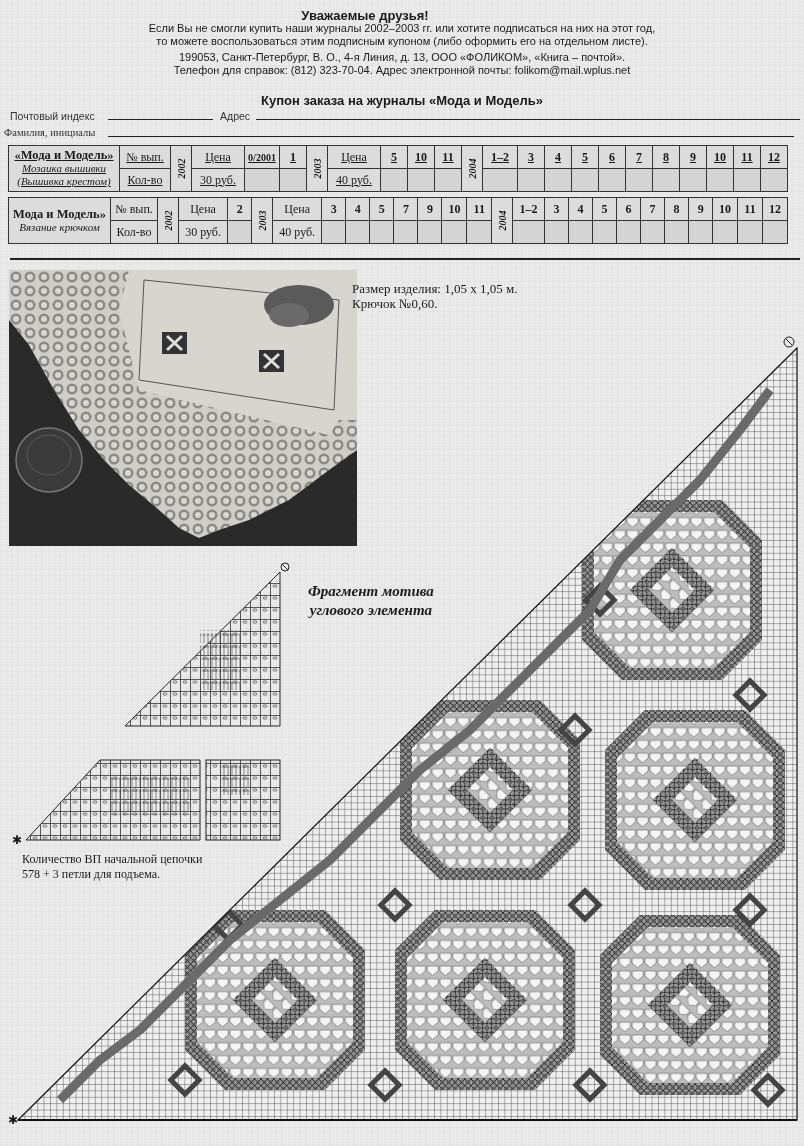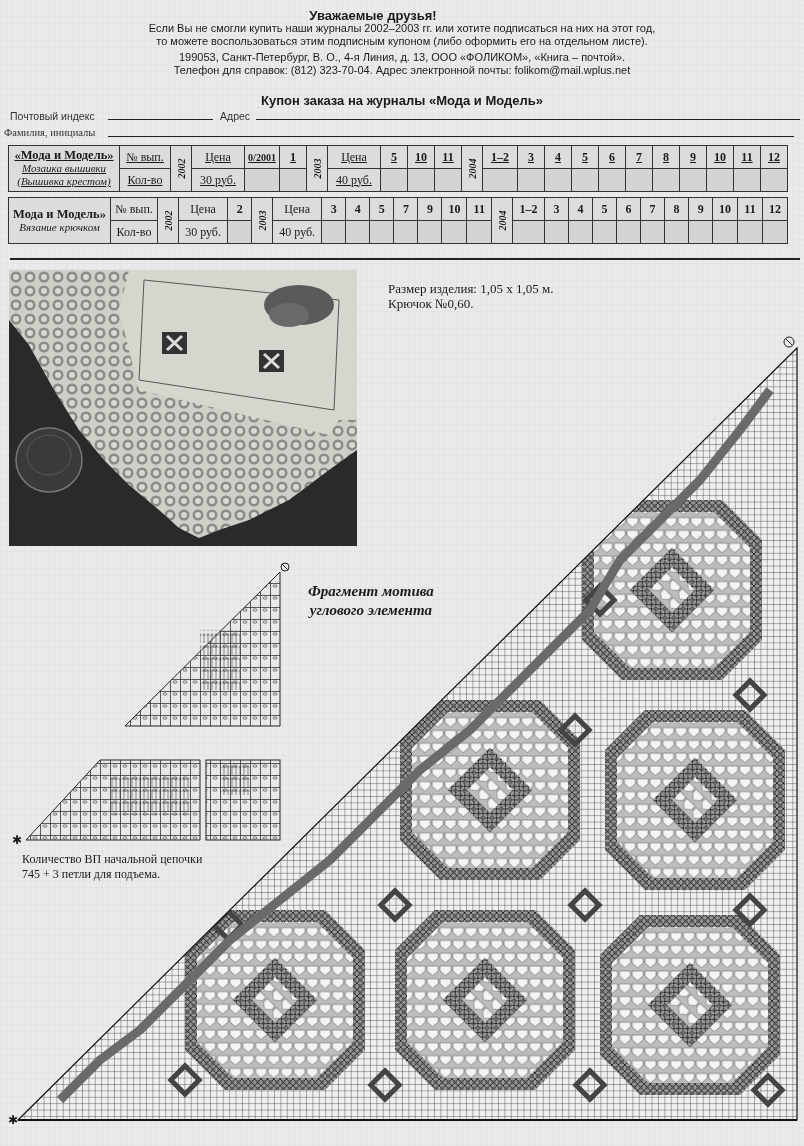--- a/index.html
+++ b/index.html
@@ -11,21 +11,21 @@
   }
   .paper-texture {
     position: absolute; inset: 0;
     background:
       repeating-linear-gradient(0deg, rgba(0,0,0,0.025) 0 1px, transparent 1px 6px),
       repeating-linear-gradient(90deg, rgba(0,0,0,0.025) 0 1px, transparent 1px 6px),
       #eaeaea;
   }
   .header-block { position: absolute; left: 0; top: 0; width: 804px; text-align: center;
     font-family: "Liberation Sans", sans-serif; }
-  .greeting { position: absolute; top: 8px; left: 0; width: 730px; font-weight: bold; font-size: 13px; padding-left: 8px; }
+  .greeting { position: absolute; top: 8px; left: 0; width: 730px; font-weight: bold; font-size: 13px; }
   .intro { position: absolute; top: 22px; left: 0; width: 804px; font-size: 11px; line-height: 13px; }
   .info { position: absolute; top: 51px; left: 0; width: 804px; font-size: 11px; line-height: 13px; }
   .coupon-title { position: absolute; top: 93px; left: 0; width: 804px; font-weight: bold; font-size: 13px; }
 
   .form-line { position: absolute; font-family: "Liberation Sans", sans-serif; font-size: 10.5px; color: #333; }
   .form-line .rule { position: absolute; border-bottom: 1px solid #222; height: 0; }
 
   table.coupon { position: absolute; border-collapse: collapse; background: #dcdcdc; }
   table.coupon td { border: 1px solid #333; text-align: center; padding: 0; font-size: 12px; height: 22px; }
   table.coupon td.title-cell { width: 110px; font-size: 12px; line-height: 13px; }
@@ -38,21 +38,21 @@
   table.coupon td.num { font-weight: bold; width: 26px; }
   table.coupon td.num.wide { width: 34px; }
   table.coupon td.blank { background: #d4d4d4; }
 
   .section-rule { position: absolute; left: 10px; top: 258px; width: 790px; height: 2px; background: #222; }
 
   .photo { position: absolute; left: 9px; top: 270px; width: 348px; height: 276px; overflow: hidden;
     background: #2a2a2a; }
   .photo svg { display: block; }
 
-  .spec { position: absolute; left: 388px; top: 281px; font-size: 13px; line-height: 15px; }
+  .spec { position: absolute; left: 352px; top: 281px; font-size: 13px; line-height: 15px; }
 
   .fragment-title { position: absolute; left: 308px; top: 582px; font-size: 15px; font-weight: bold;
     font-style: italic; text-align: center; line-height: 19px; }
 
   .chain-note { position: absolute; left: 22px; top: 852px; font-size: 12px; line-height: 15px; }
 
   .small-chart { position: absolute; left: 10px; top: 560px; width: 290px; height: 290px; }
   .big-chart { position: absolute; left: 0; top: 330px; width: 804px; height: 816px; }
   .corner-mark { position: absolute; font-size: 12px; }
 </style>
@@ -260,21 +260,21 @@
 
   <rect x="196" y="200" width="74" height="80" fill="url(#symgrid)" stroke="#222" stroke-width="1"></rect>
   <rect x="210" y="205" width="30" height="30" fill="url(#symstitch)" opacity="0.8"></rect>
   <circle cx="275" cy="7" r="4" fill="none" stroke="#222" stroke-width="1"></circle>
   <line x1="272" y1="4" x2="278" y2="10" stroke="#222" stroke-width="1"></line>
 </svg>
 <div class="corner-mark" style="left:12px; top:833px;">✱</div>
 
 <div class="chain-note">
   <div>Количество ВП начальной цепочки</div>
-  <div>745 + 3 петли для подъема.</div>
+  <div>578 + 3 петли для подъема.</div>
 </div>
 
 <svg class="big-chart" viewBox="0 330 804 816">
   <defs>
     <pattern id="fgrid" x="18" y="348" width="6.4" height="6.4" patternUnits="userSpaceOnUse">
       <rect width="6.4" height="6.4" fill="#efefef"></rect>
       <path d="M0 0 H6.4 M0 0 V6.4" stroke="#222" stroke-width="0.7"></path>
     </pattern>
     <pattern id="fcross" x="18" y="348" width="6.4" height="6.4" patternUnits="userSpaceOnUse">
       <rect width="6.4" height="6.4" fill="#9a9a9a"></rect>

